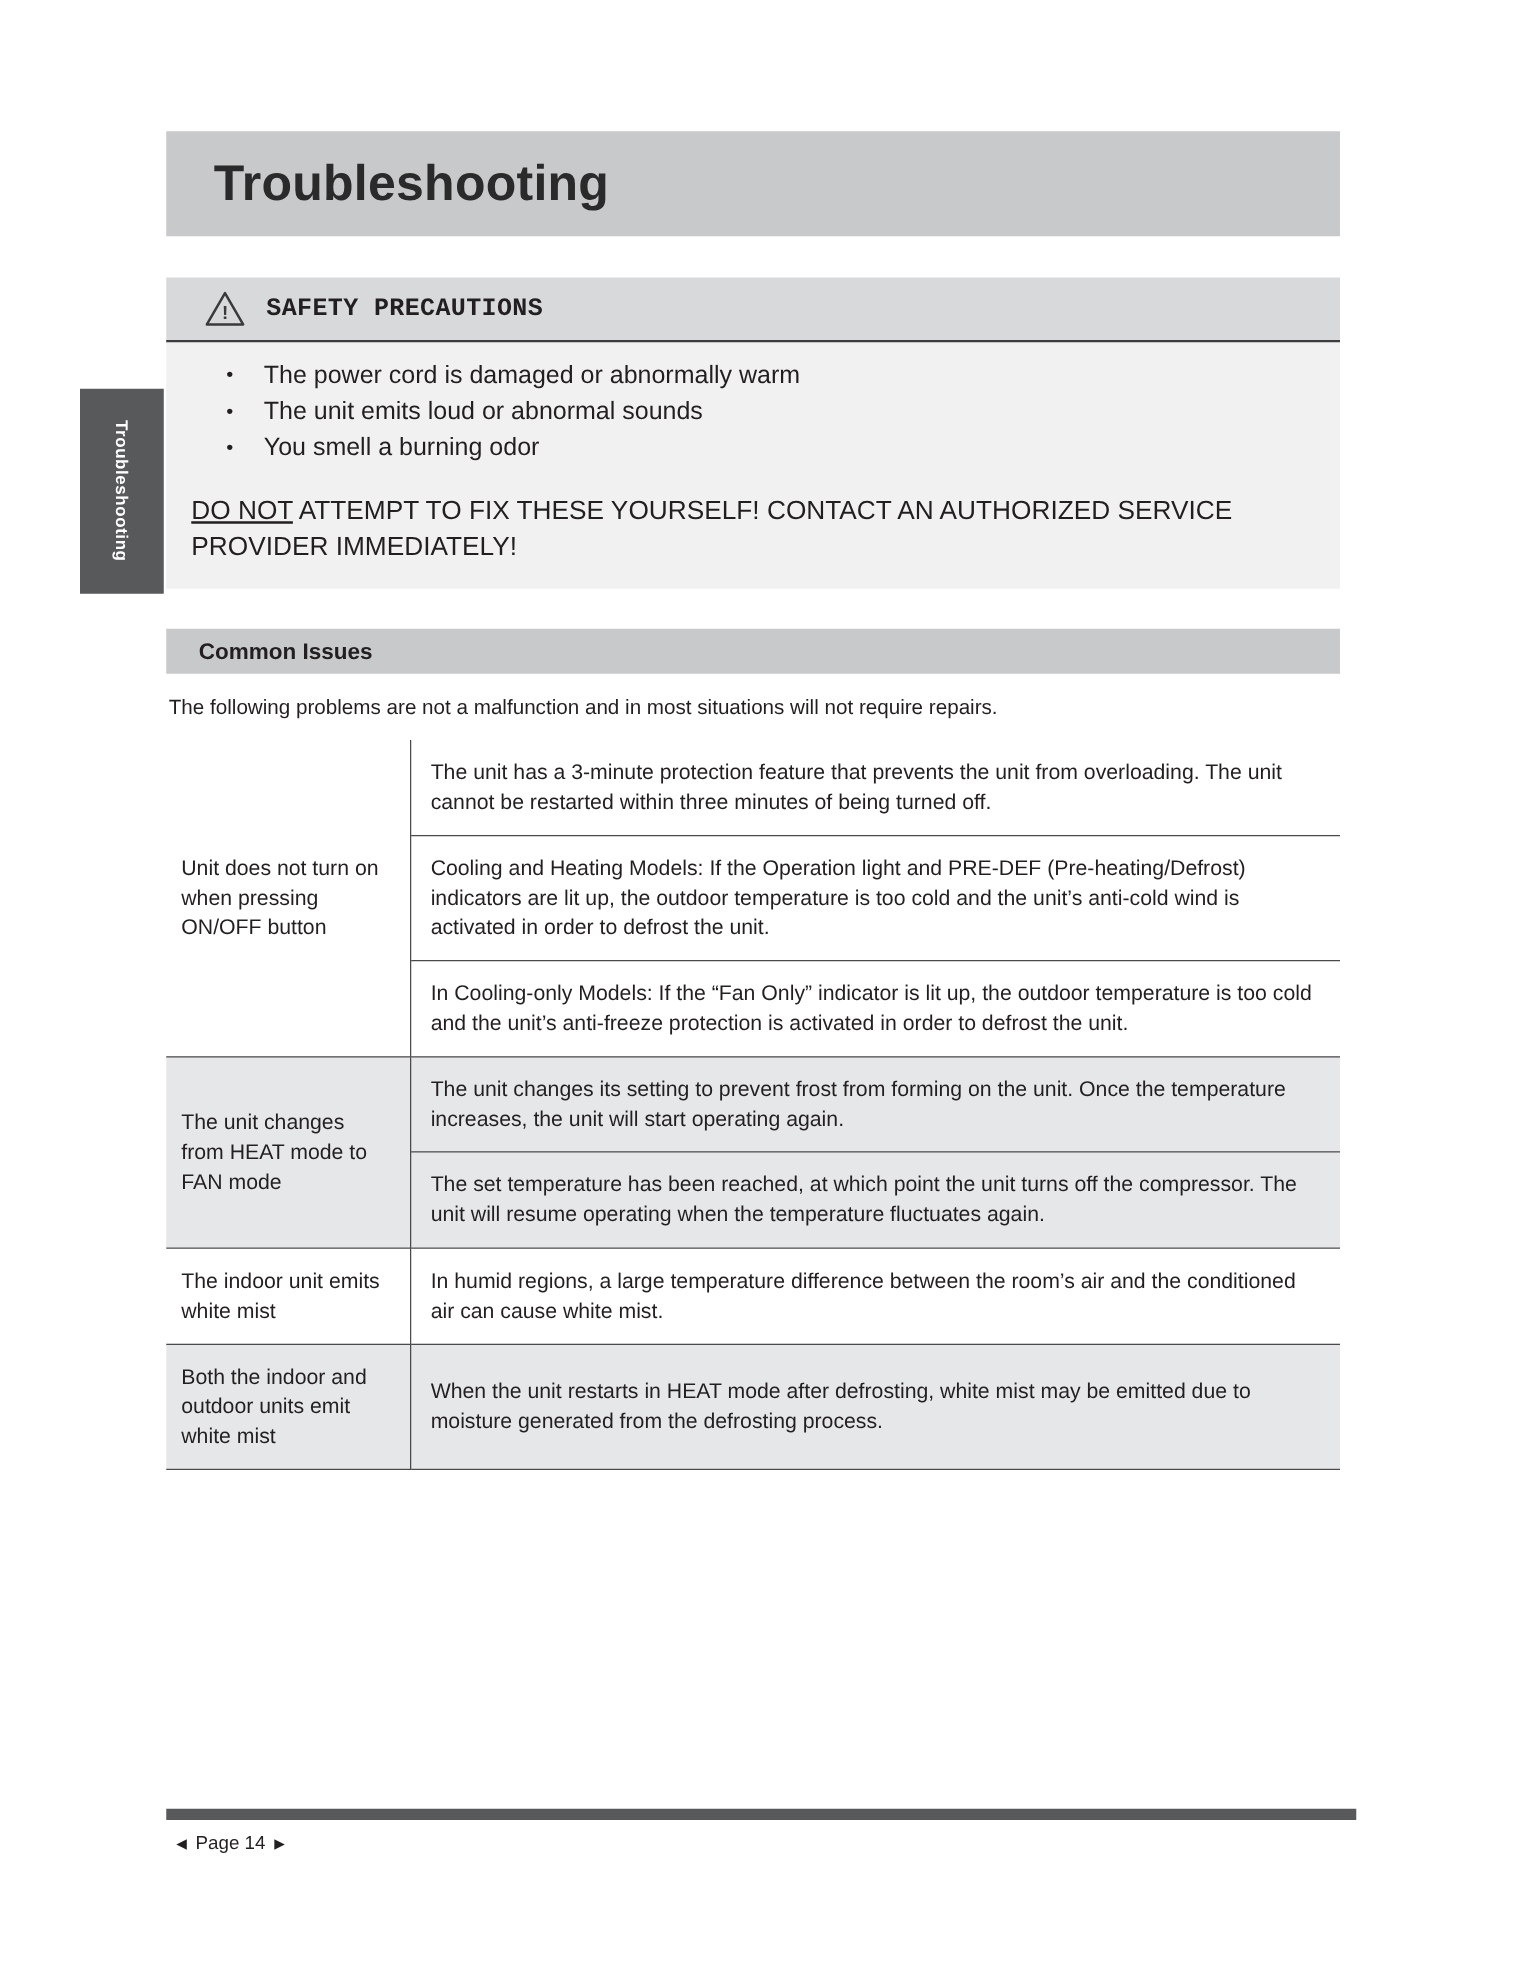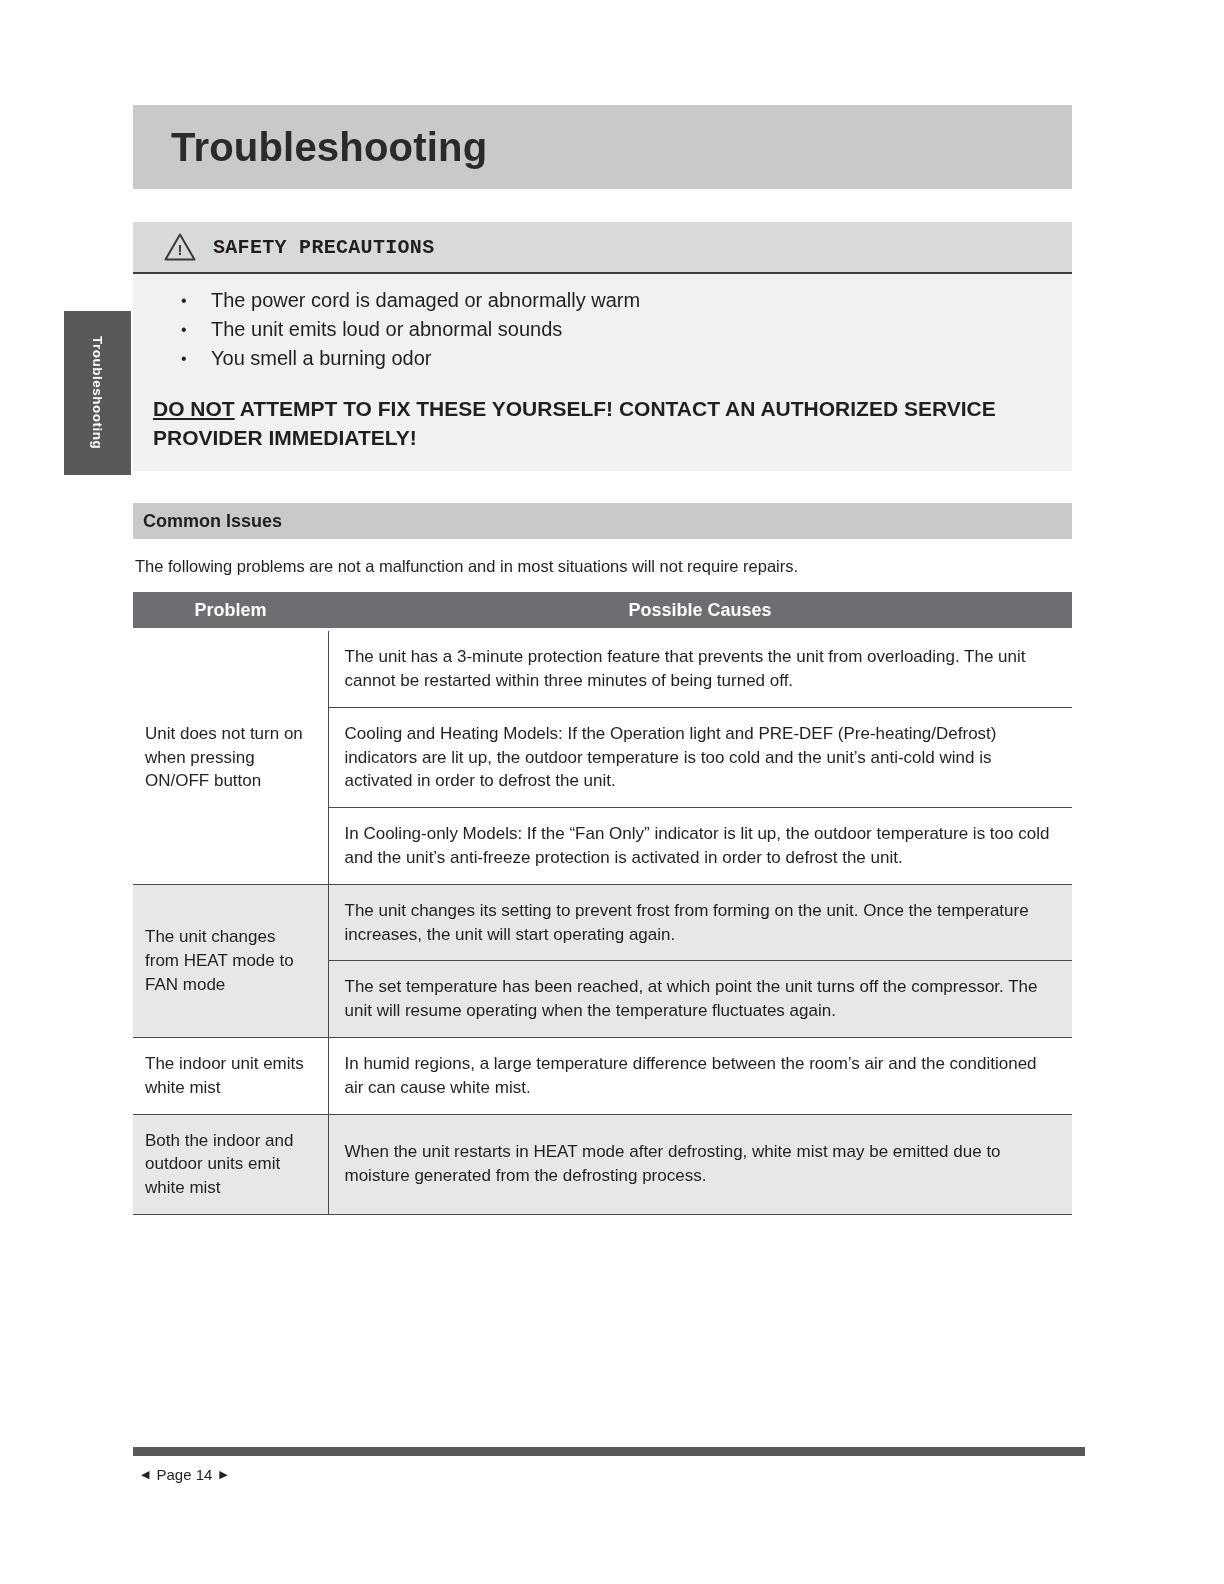--- a/index.html
+++ b/index.html
@@ -97,33 +97,33 @@
   }
   .safety-bullets li::before {
     content: "•";
     position: absolute;
     left: 28px;
     font-size: 16px;
     top: 3px;
   }
   .safety-warning {
     font-size: 21px;
-    font-weight: bold;
+    font-weight: normal;
     line-height: 1.42;
     margin-top: 20px;
   }
   .safety-warning .u { text-decoration: underline; }
 
   
   .common-banner {
     background: #c8c9cb;
     height: 36px;
     display: flex;
     align-items: center;
-    padding-left: 10px;
+    padding-left: 26px;
     margin-top: 32px;
   }
   .common-banner h2 {
     font-size: 18px;
     font-weight: bold;
   }
   .table-intro {
     font-size: 16.5px;
     margin: 18px 0 16px 2px;
   }
@@ -225,24 +225,20 @@
           </ul>
         <p class="safety-warning"><span class="u">DO NOT</span><span> ATTEMPT TO FIX THESE YOURSELF! CONTACT AN AUTHORIZED SERVICE PROVIDER IMMEDIATELY!</span></p>
       </div>
     </section>
 
     <div class="common-banner">
       <h2>Common Issues</h2>
     </div>
     <p class="table-intro">The following problems are not a malfunction and in most situations will not require repairs.</p>
 
-    <div class="issues-header">
-      <div class="ih-problem">Problem</div>
-      <div class="ih-causes">Possible Causes</div>
-    </div>
     <table class="issues">
       <tbody id="issues-table-body">
           <tr>
             <td class="problem-cell" rowspan="3">Unit does not turn on when pressing ON/OFF button</td>
             <td class="cause-cell">The unit has a 3-minute protection feature that prevents the unit from overloading. The unit cannot be restarted within three minutes of being turned off.</td>
           </tr>
           <tr>
             <td class="cause-cell">Cooling and Heating Models: If the Operation light and PRE-DEF (Pre-heating/Defrost) indicators are lit up, the outdoor temperature is too cold and the unit’s anti-cold wind is activated in order to defrost the unit.</td>
           </tr>
           <tr>

